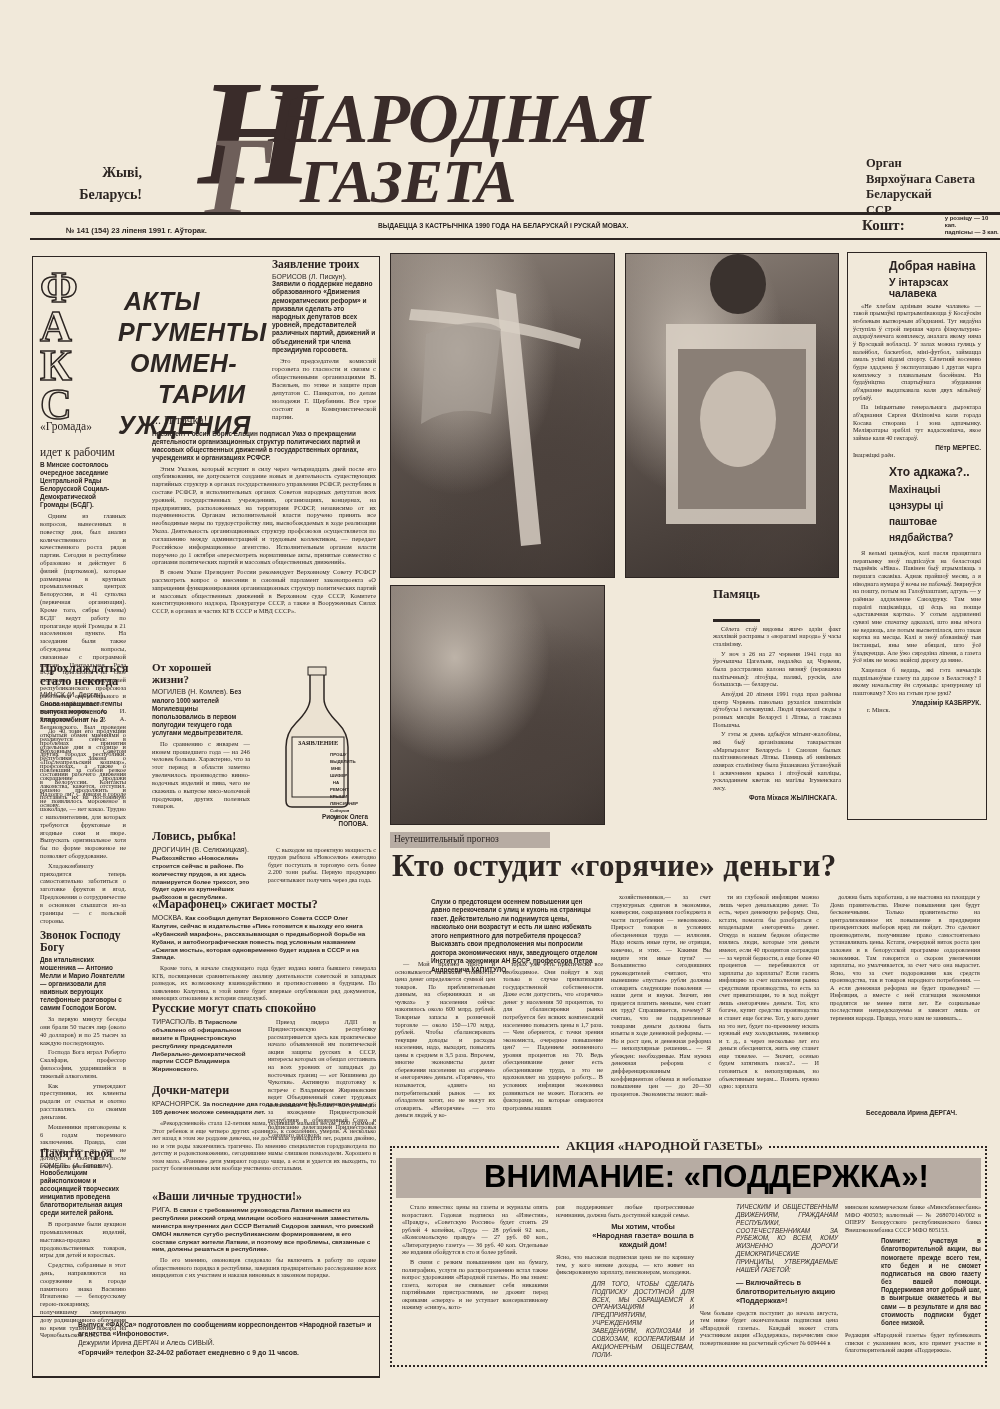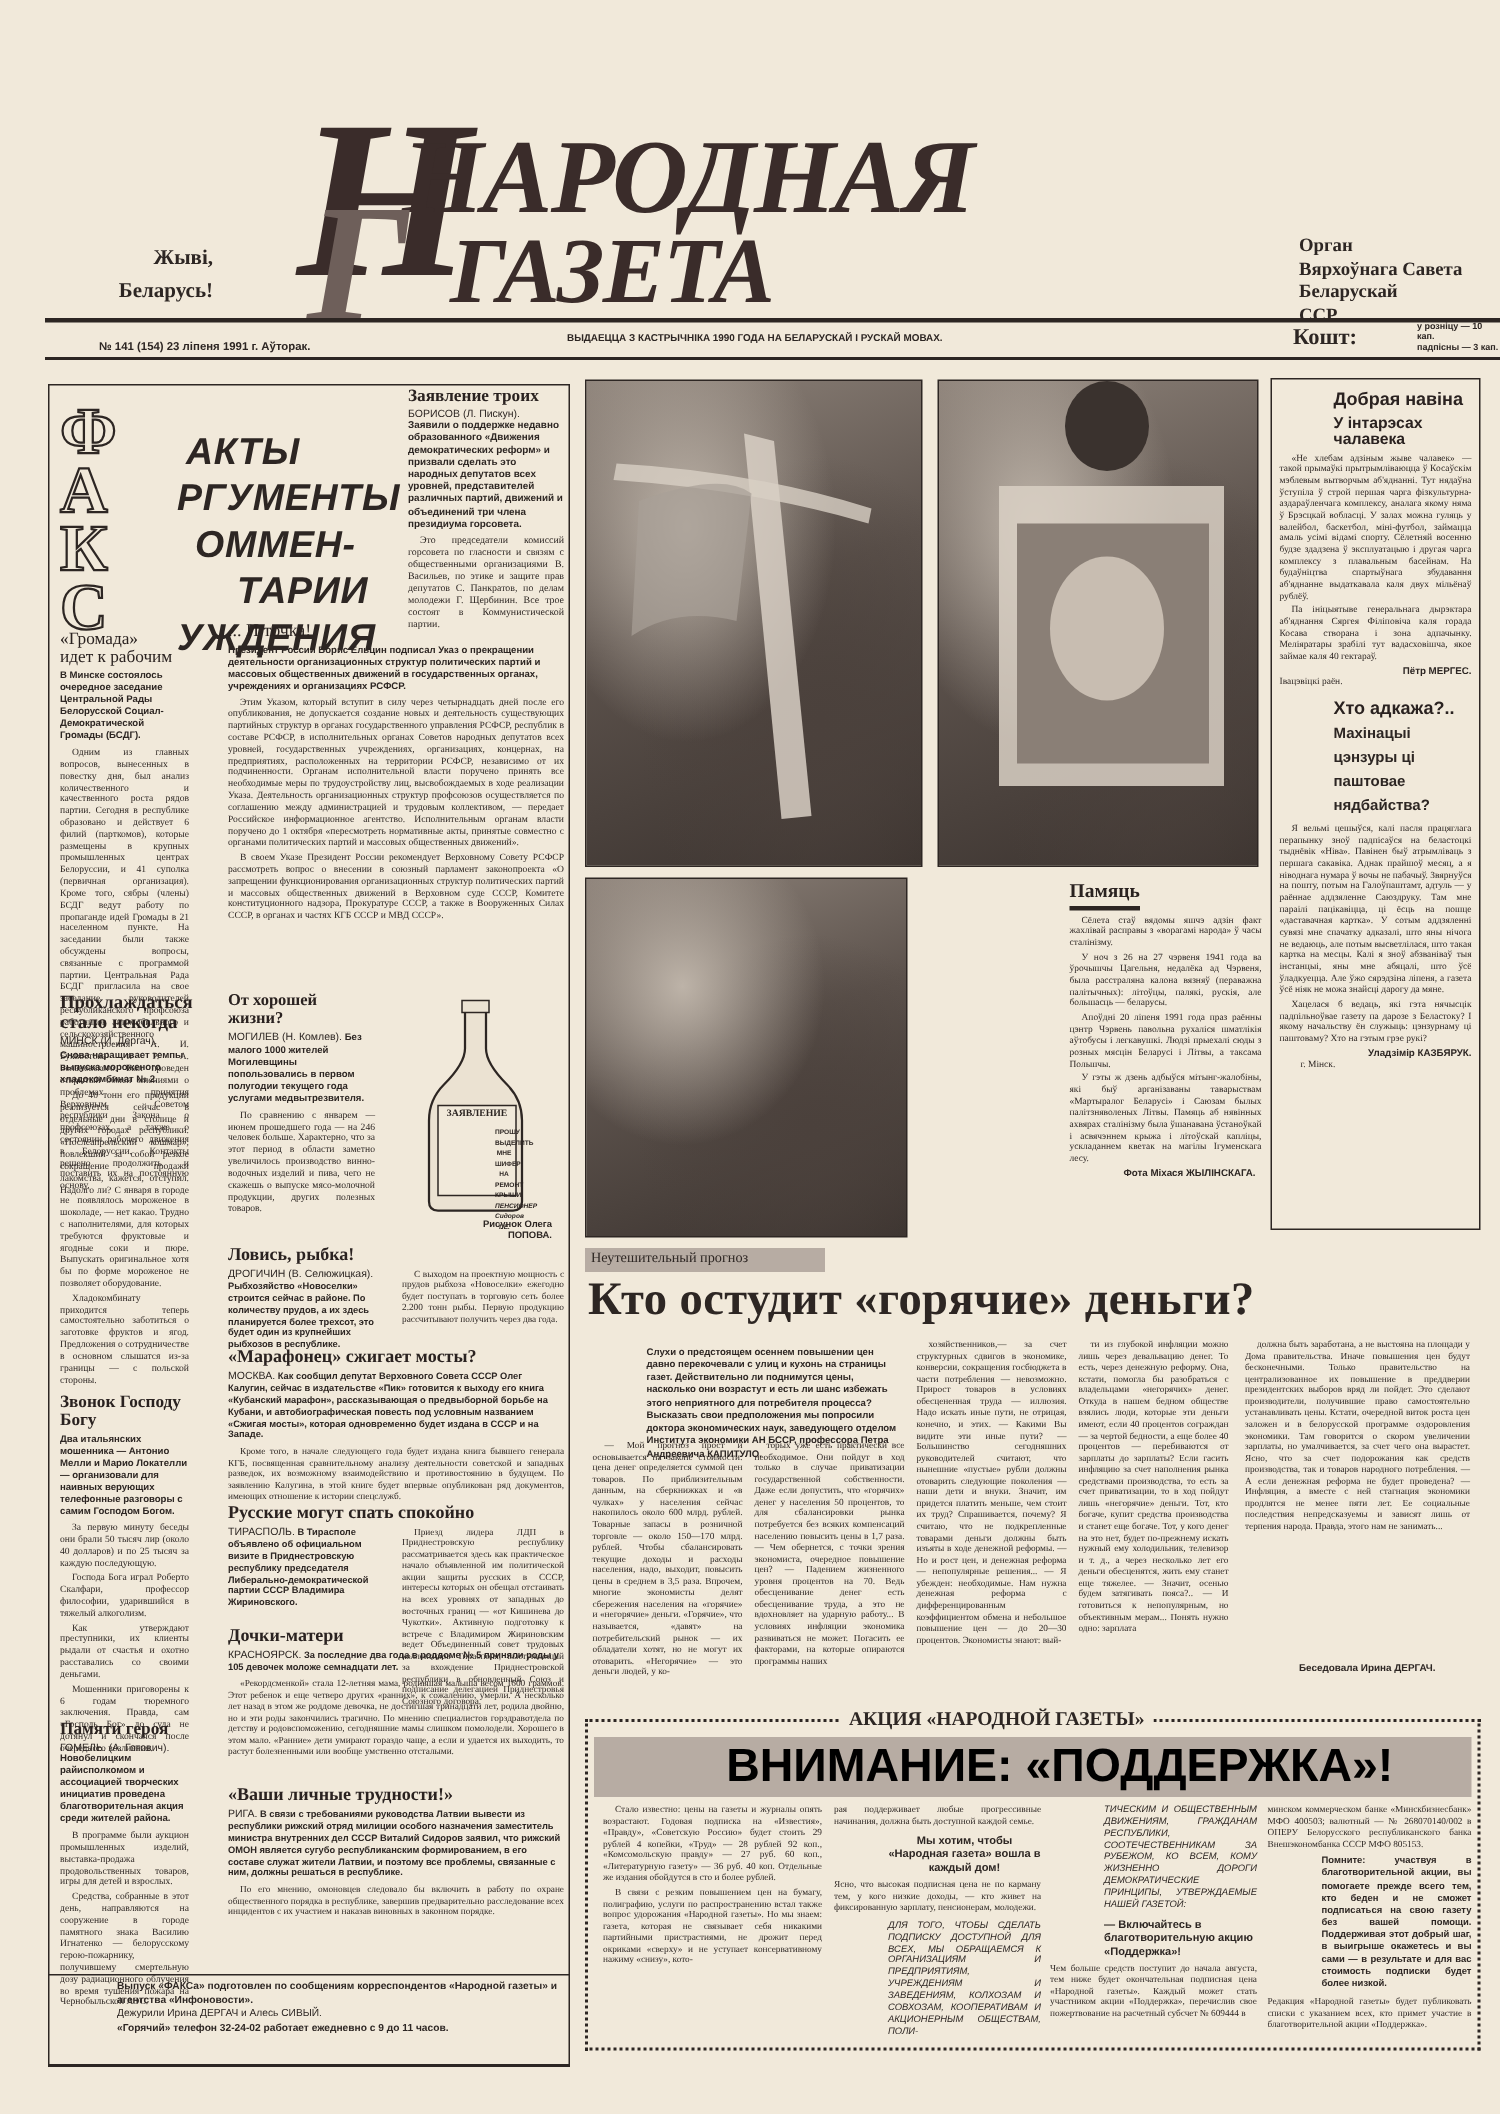--- a/index.html
+++ b/index.html
@@ -101,21 +101,21 @@
   <h3 class="hd" style="font-size:11.5px; margin-top:0;">Заявление троих</h3>
   <div class="dateline">БОРИСОВ (Л. Пискун).</div>
   <div class="lead" style="font-size:6.6px;">Заявили о поддержке недавно образованного «Движения демократических реформ» и призвали сделать это народных депутатов всех уровней, представителей различных партий, движений и объединений три члена президиума горсовета.</div>
   <div class="txt" style="font-size:6.6px;">
       <p>Это председатели комиссий горсовета по гласности и связям с общественными организациями В. Васильев, по этике и защите прав депутатов С. Панкратов, по делам молодежи Г. Щербинин. Все трое состоят в Коммунистической партии.</p>
     </div>
 </div>
 
 <div class="col" style="left:40px; top:416px; width:86px;">
   <h3 class="hd" style="font-size:11.5px; font-weight:normal; margin-bottom:0;">«Громада»</h3>
-  <h3 class="hd" style="font-size:11.5px; font-weight:normal; margin-top:0;">идет к рабочим</h3>
+  <h3 class="hd" style="font-size:11.5px; font-weight:normal; margin-top:14px;">идет к рабочим</h3>
   <div class="lead" style="font-size:6.4px;">В Минске состоялось очередное заседание Центральной Рады Белорусской Социал-Демократической Громады (БСДГ).</div>
   <div class="txt" style="font-size:6.4px;">
       <p>Одним из главных вопросов, вынесенных в повестку дня, был анализ количественного и качественного роста рядов партии. Сегодня в республике образовано и действует 6 филий (парткомов), которые размещены в крупных промышленных центрах Белоруссии, и 41 суполка (первичная организация). Кроме того, сябры (члены) БСДГ ведут работу по пропаганде идей Громады в 21 населенном пункте. На заседании были также обсуждены вопросы, связанные с программой партии. Центральная Рада БСДГ пригласила на свое заседание руководителей республиканского профсоюза работников автомобильного и сельскохозяйственного машиностроения А. И. Бухвостова и Р. А. Белановского. Был проведен открытый обмен мнениями о проблемах принятия Верховным Советом республики Закона о профсоюзах, а также о состоянии рабочего движения в Белоруссии. Контакты решено продолжить и поставить их на постоянную основу.</p>
     </div>
 </div>
 
 <div class="col" style="left:152px; top:410px; width:224px;">
   <h3 class="hd" style="font-size:12px; font-weight:normal;">... И точка!</h3>
   <div class="lead" style="font-size:6.4px;">Президент России Борис Ельцин подписал Указ о прекращении деятельности организационных структур политических партий и массовых общественных движений в государственных органах, учреждениях и организациях РСФСР.</div>
   <div class="txt" style="font-size:6.4px;">
@@ -245,21 +245,21 @@
   <svg width="214" height="325" viewBox="0 0 214 325" style="position:absolute; left:0; top:0;">
     <rect x="40" y="70" width="150" height="200" fill="#d9d0c4" opacity="0.85"></rect>
     <rect x="52" y="95" width="128" height="160" fill="#8a7f76"></rect>
     <ellipse cx="112" cy="165" rx="38" ry="48" fill="#c8bdb1"></ellipse>
     <ellipse cx="112" cy="30" rx="28" ry="30" fill="#3a322e"></ellipse>
   </svg>
 </div>
 <div class="photo" style="left:390px; top:585px; width:215px; height:240px;" title="Crowd in folk costumes kneeling"></div>
 
 <div class="col" style="left:713px; top:583px; width:128px;">
-  <h3 class="hd" style="font-size:13px; border-bottom:3px solid #2d2623; display:inline-block; padding-bottom:3px;">Памяць</h3>
+  <h3 class="hd" style="font-size:13px; border-bottom:3px solid #2d2623; display:inline-block; padding-bottom:18px;">Памяць</h3>
   <div class="txt" style="font-size:6.3px;">
     <p>Сёлета стаў вядомы яшчэ адзін факт жахлівай расправы з «ворагамі народа» ў часы сталінізму.</p>
     <p>У ноч з 26 на 27 чэрвеня 1941 года ва ўрочышчы Цагельня, недалёка ад Чэрвеня, была расстраляна калона вязняў (пераважна палітычных): літоўцы, палякі, рускія, але большасць — беларусы.</p>
     <p>Апоўдні 20 ліпеня 1991 года праз раённы цэнтр Чэрвень павольна рухаліся шматлікія аўтобусы і легкавушкі. Людзі прыехалі сюды з розных мясцін Беларусі і Літвы, а таксама Польшчы.</p>
     <p>У гэты ж дзень адбыўся мітынг-жалобіны, які быў арганізаваны таварыствам «Мартыралог Беларусі» і Саюзам былых палітзняволеных Літвы. Памяць аб нявінных ахвярах сталінізму была ўшанавана ўстаноўкай і асвячэннем крыжа і літоўскай капліцы, ускладаннем кветак на магілы Ігуменскага лесу.</p>
   </div>
   <div class="sans b" style="font-size:6.5px; margin-top:2px;">Фота Міхася ЖЫЛІНСКАГА.</div>
 </div>
 
 <div class="box" style="left:847px; top:252px; width:140px; height:568px;"></div>

